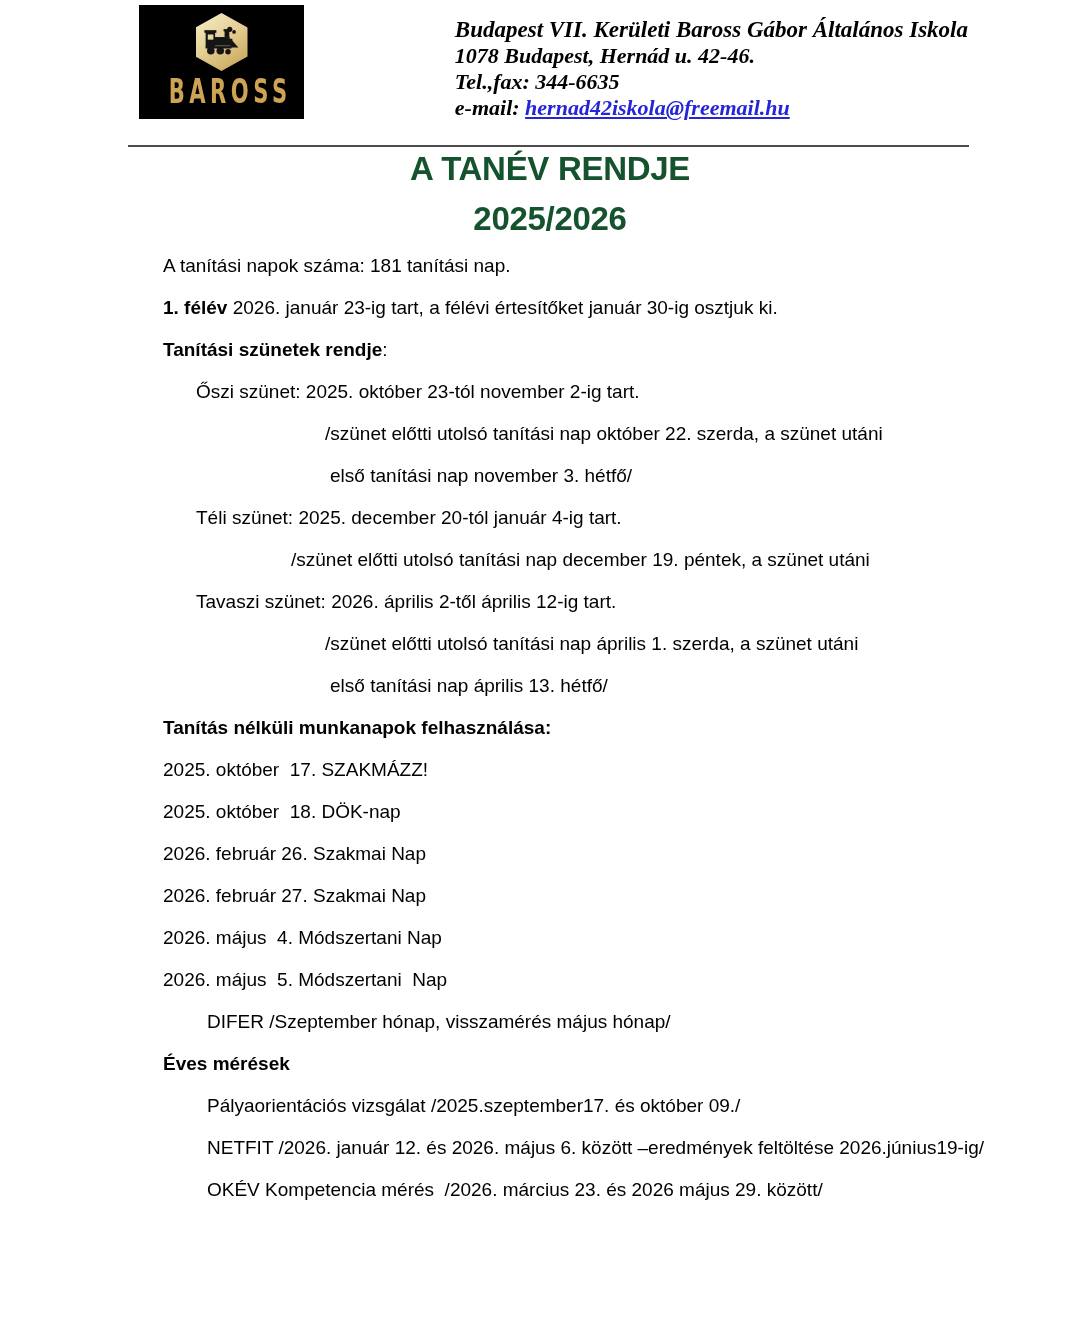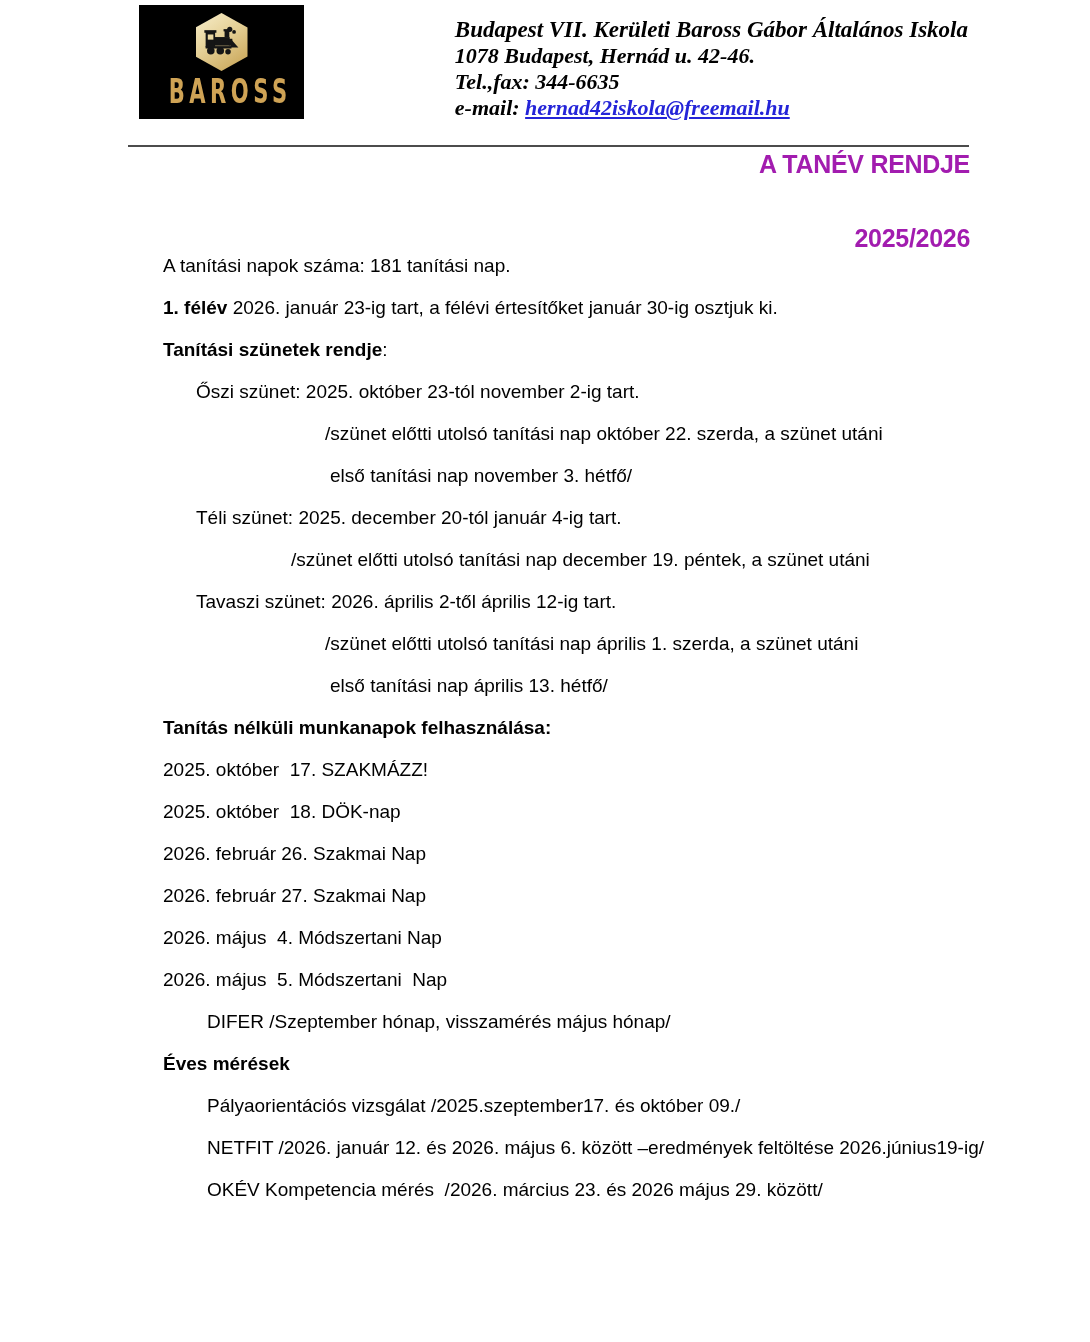--- a/index.html
+++ b/index.html
@@ -56,28 +56,28 @@
 
   .divider {
     position:absolute; top:145px; left:128px;
     width:841px; height:0;
     border-top:2px solid #4c4c4c;
   }
 
   
   .doc-title, .doc-year {
     position:absolute; left:130px; width:840px;
-    text-align:right;
+    text-align:center;
     font-weight:700;
-    font-size:25px;
+    font-size:33px;
     letter-spacing:-0.3px;
-    color:#a21caf;
+    color:#14532d;
   }
   .doc-title { top:150px; }
-  .doc-year  { top:224px; }
+  .doc-year  { top:200px; }
 
   
   .doc-body {
     position:absolute; top:253px; left:163px; right:60px;
     color:#000;
   }
   p.para {
     margin:0 0 17px 0;
     font-size:19px;
     line-height:25px;

